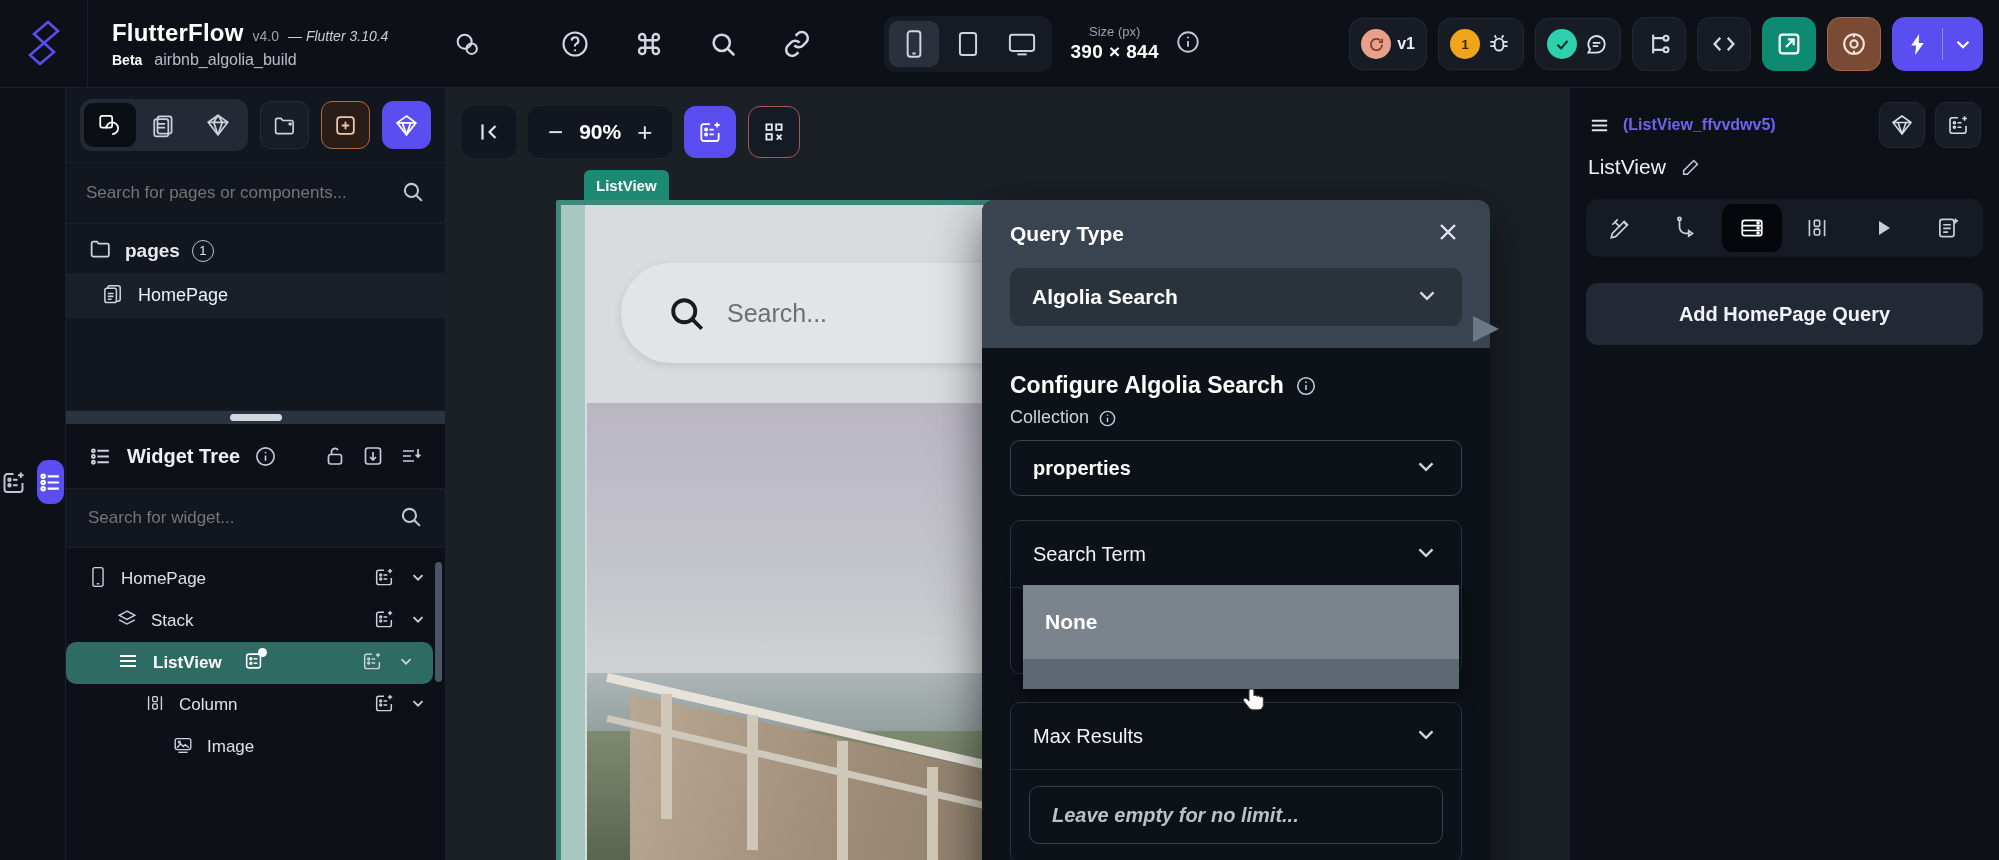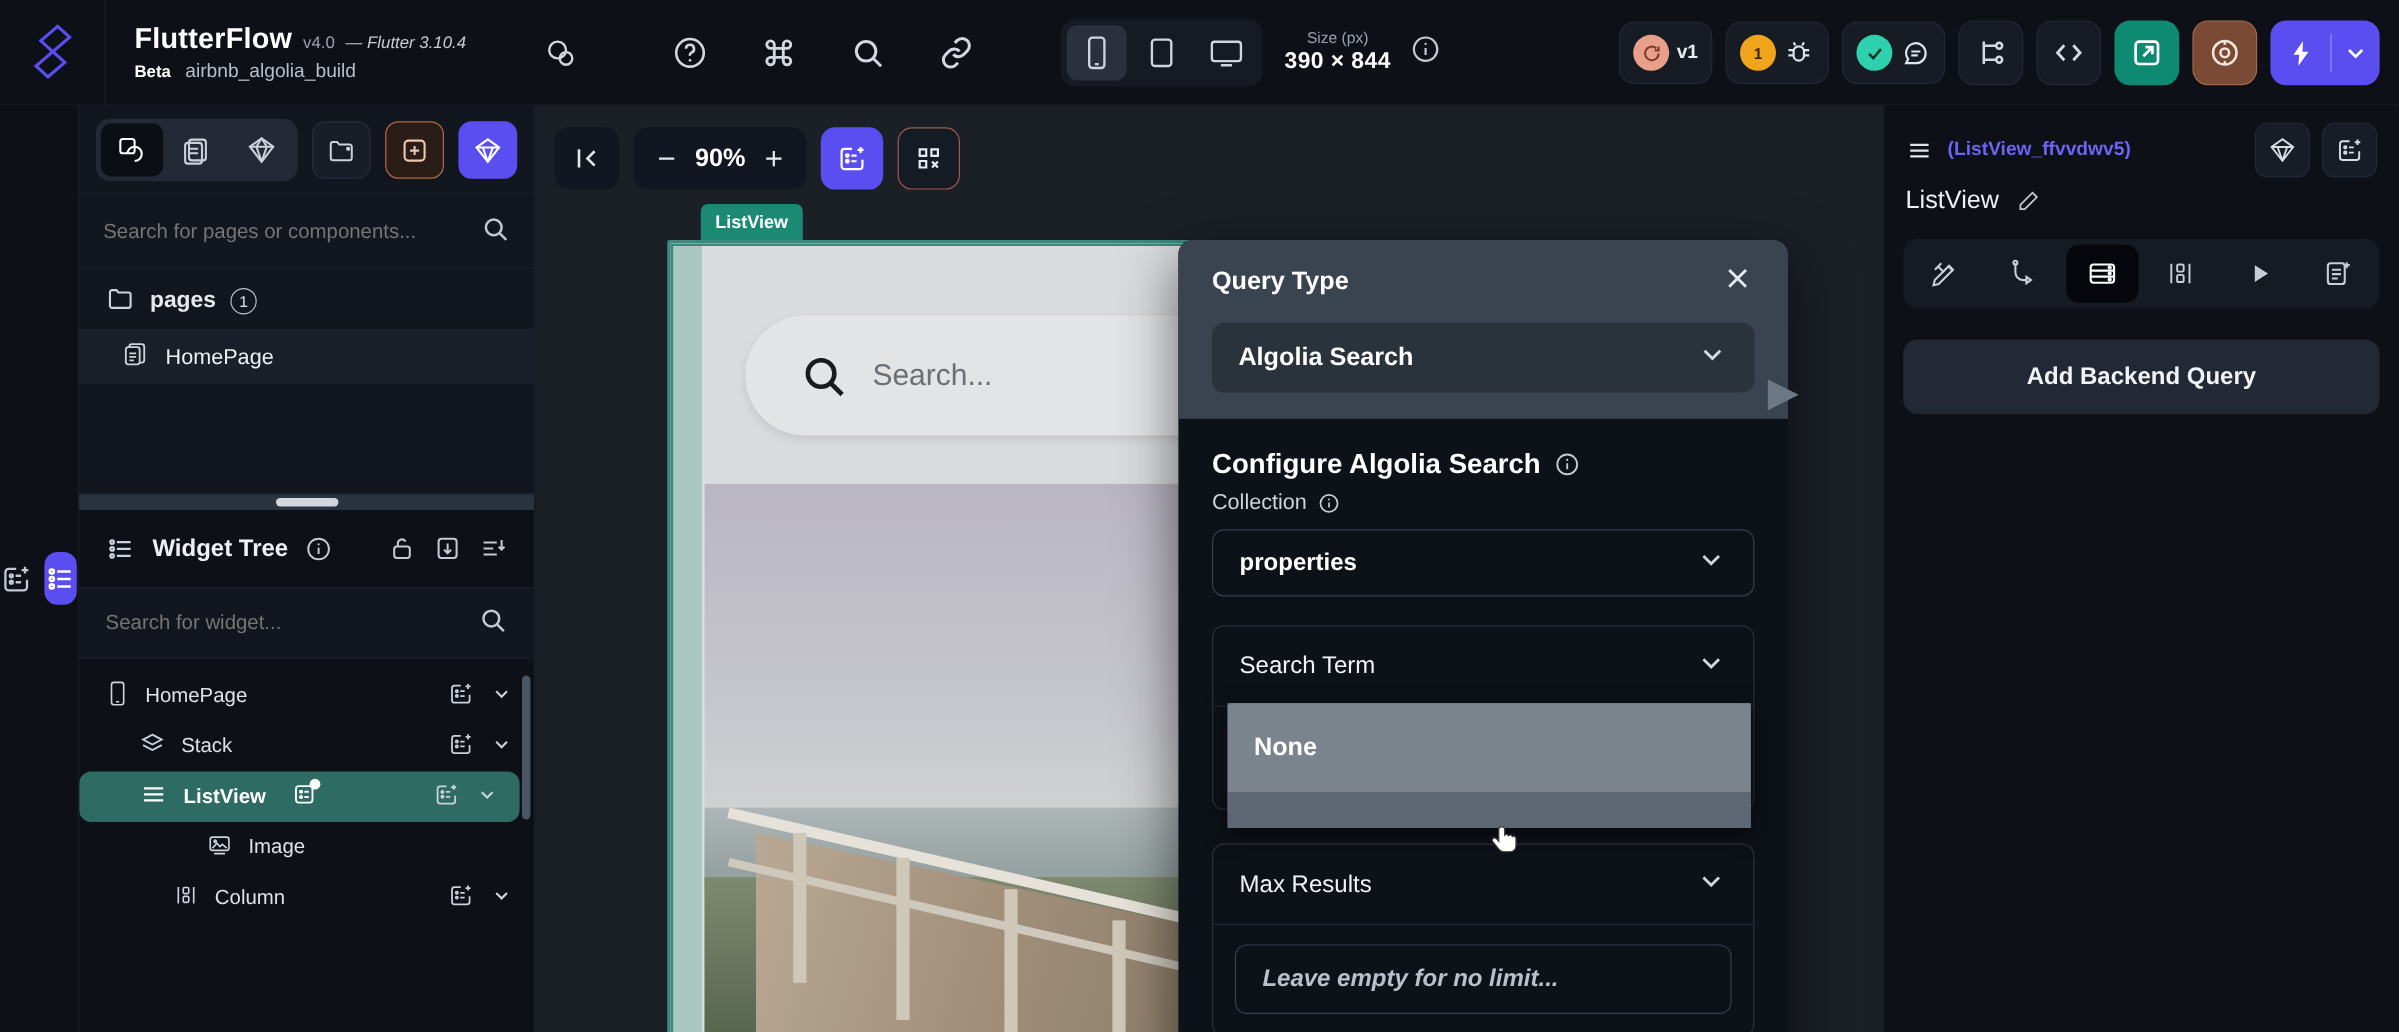--- a/index.html
+++ b/index.html
@@ -690,32 +690,20 @@
                   </svg>
               </span>
               <span>
                 <svg width="18" height="18" viewBox="0 0 24 24" fill="none" stroke="currentColor" stroke-width="2.4">
                     <path d="M6 9.5 12 15.5 18 9.5"></path>
                   </svg>
               </span>
             </span>
           </div>
 
-          <div class="tnode" style="padding-left:106px;">
-            <span>
-              <svg width="22" height="22" viewBox="0 0 24 24" fill="none" stroke="#cdd3dc" stroke-width="1.5">
-                  <rect x="3.5" y="5" width="17" height="12" rx="2.2"></rect>
-                  <path d="M5.5 15 9.5 10.6l2.8 3 2.2-2 4 3.4"></path>
-                  <circle cx="8" cy="8.8" r="1"></circle>
-                  <path d="M7 20h10"></path>
-                </svg>
-            </span>
-            <span class="tlabel">Image</span>
-          </div>
-
           <div class="tnode" style="padding-left:78px;">
             <span>
               <svg width="22" height="22" viewBox="0 0 24 24" fill="none" stroke="#cdd3dc" stroke-width="1.5">
                   <path d="M5 4.5v15M19 4.5v15"></path>
                   <rect x="9.5" y="5" width="5" height="5.5" rx="1.2"></rect>
                   <rect x="9.5" y="13" width="5" height="5.5" rx="1.2"></rect>
                 </svg>
             </span>
             <span class="tlabel">Column</span>
             <span class="trail">
@@ -727,20 +715,32 @@
                     <path d="M11.5 9.8h4M11.5 14.2h4M18.6 3.2v4.6M16.3 5.5h4.6"></path>
                   </svg>
               </span>
               <span>
                 <svg width="18" height="18" viewBox="0 0 24 24" fill="none" stroke="currentColor" stroke-width="2.4">
                     <path d="M6 9.5 12 15.5 18 9.5"></path>
                   </svg>
               </span>
             </span>
           </div>
+
+          <div class="tnode" style="padding-left:106px;">
+            <span>
+              <svg width="22" height="22" viewBox="0 0 24 24" fill="none" stroke="#cdd3dc" stroke-width="1.5">
+                  <rect x="3.5" y="5" width="17" height="12" rx="2.2"></rect>
+                  <path d="M5.5 15 9.5 10.6l2.8 3 2.2-2 4 3.4"></path>
+                  <circle cx="8" cy="8.8" r="1"></circle>
+                  <path d="M7 20h10"></path>
+                </svg>
+            </span>
+            <span class="tlabel">Image</span>
+          </div>
         </div>
       </div>
     </div>
 
     <div class="canvas">
       <div class="canvas-tools">
         <div class="ct-btn">
           <svg width="26" height="26" viewBox="0 0 24 24" fill="none" stroke="currentColor" stroke-width="2">
               <path d="M6 5v14"></path>
               <path d="M18 6.5 12.5 12 18 17.5"></path>
@@ -870,21 +870,21 @@
         </div>
         <div class="rp-tab">
           <svg width="26" height="26" viewBox="0 0 24 24" fill="none" stroke="currentColor" stroke-width="1.6">
               <rect x="4.5" y="4" width="13" height="16" rx="2.2"></rect>
               <path d="M7.6 9h7M7.6 12.4h7M7.6 15.8h4.5"></path>
               <path d="M19 3.2v4.6M16.7 5.5h4.6"></path>
             </svg>
         </div>
       </div>
 
-      <div class="add-query">Add Backend Query</div>
+      <div class="add-query">Add HomePage Query</div>
     </div>
 
     <svg class="pointer-arrow" width="34" height="46" viewBox="0 0 34 46">
       <path d="M0 10 L26 23 L0 36 Z" fill="#6d7886"></path>
     </svg>
 
     <div class="dialog">
       <div class="dlg-top">
         <div class="dlg-title-row">
           <span class="dlg-title">Query Type</span>

